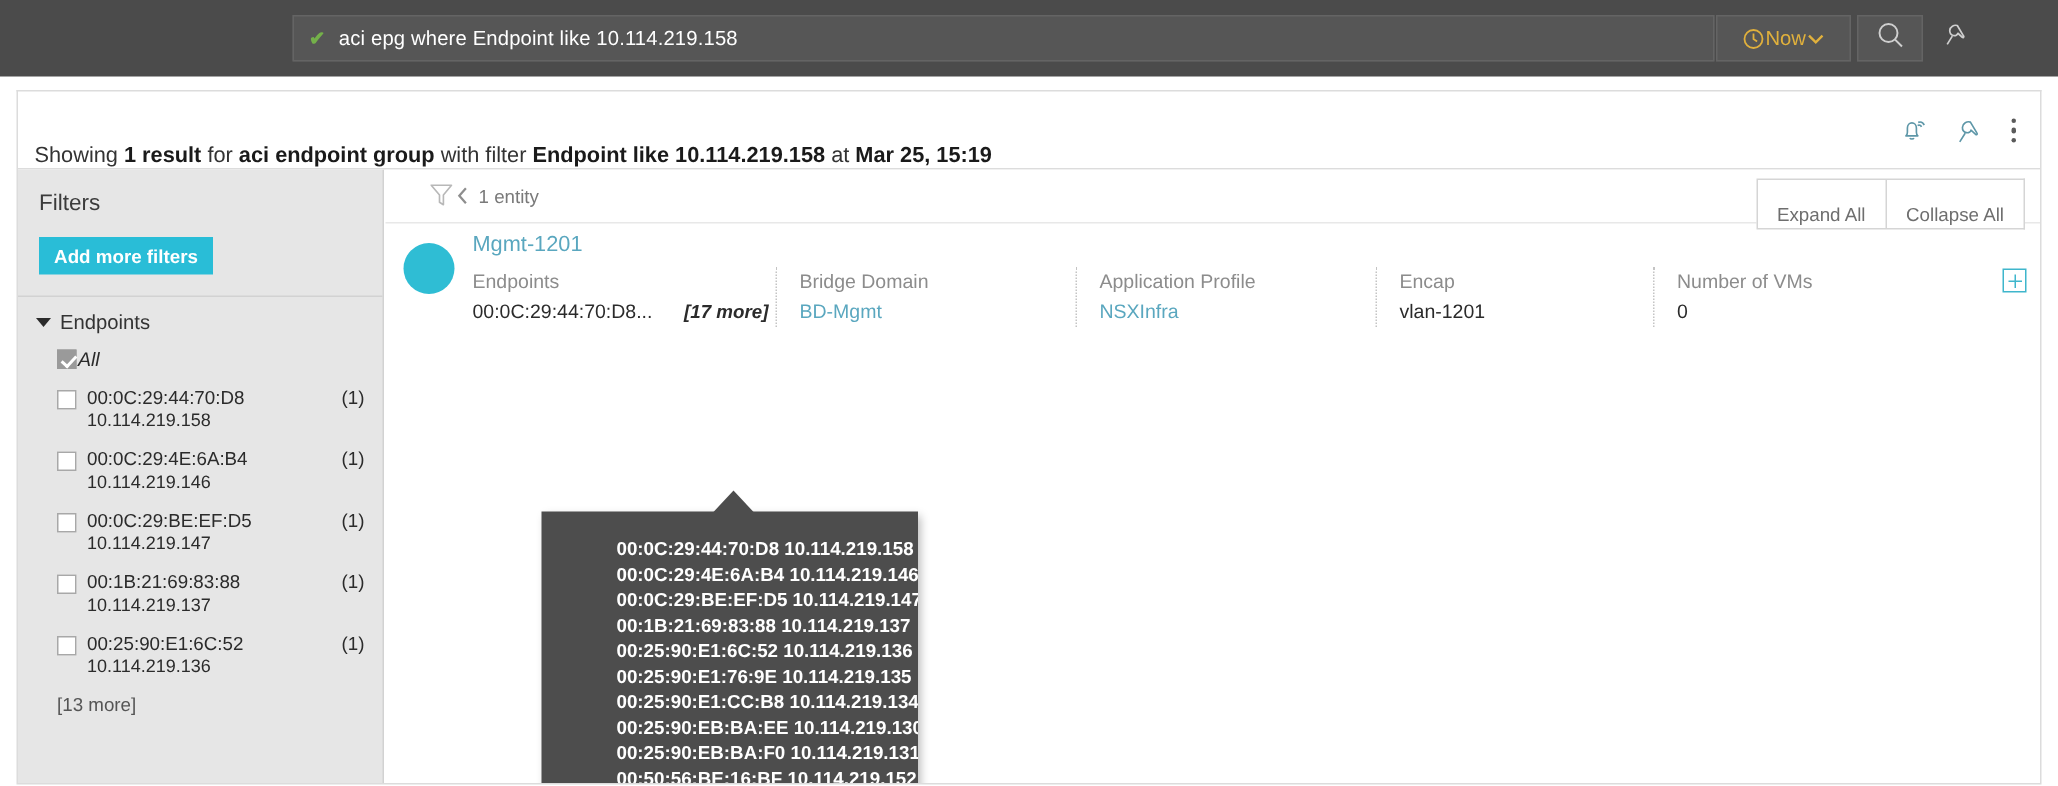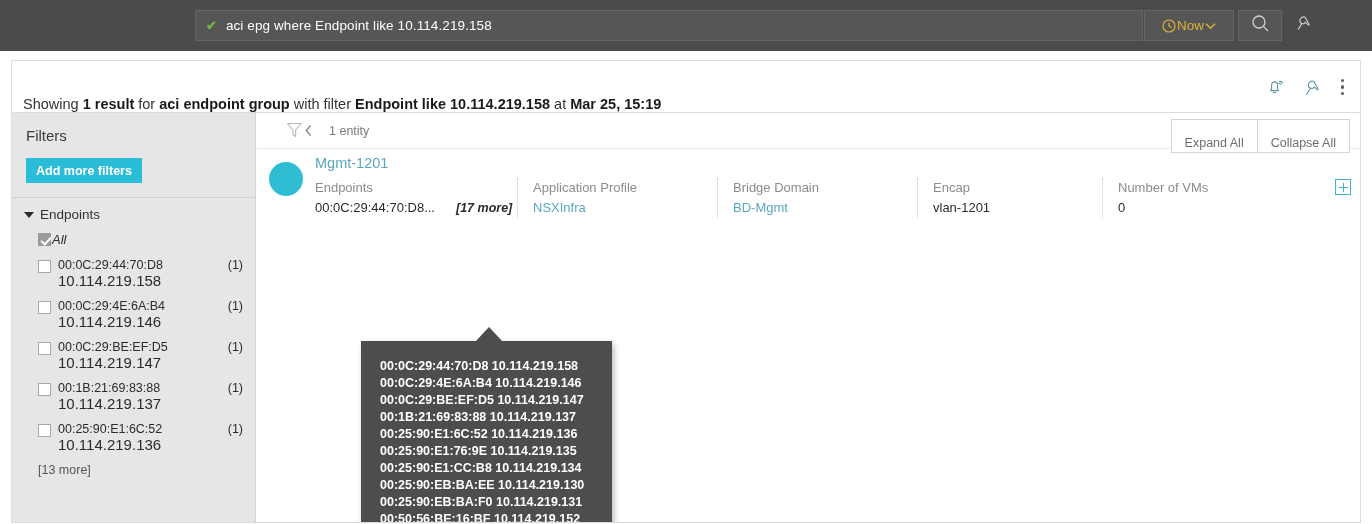--- a/index.html
+++ b/index.html
@@ -156,21 +156,21 @@
     font-size: 13px; color: #2b2b2b; font-style: italic;
   }
 
   .opt-row {
     display: flex; align-items: flex-start;
     margin: 11px 0 0 26px; width: 205px; cursor: pointer;
   }
   .opt-row .cb { margin-top: 2px; }
   .opt-body { margin-left: 7px; flex: 1 1 auto; }
   .opt-mac { font-size: 12.5px; color: #2b2b2b; line-height: 15px; }
-  .opt-ip  { font-size: 15px; color: #2b2b2b; line-height: 15px; }
+  .opt-ip  { font-size: 12px; color: #2b2b2b; line-height: 15px; }
   .opt-count {
     font-size: 12.5px; color: #2b2b2b;
     margin-left: 6px; margin-top: 0px; flex: 0 0 auto;
   }
   .more-link {
     margin: 11px 0 0 26px;
     font-size: 12.5px; color: #555555; cursor: pointer;
   }
 
   
@@ -181,21 +181,21 @@
   }
   .main-toolbar {
     position: relative; height: 36px;
     border-bottom: 1px solid #e8e8e8;
   }
   .funnel-wrap {
     position: absolute; left: 29px; top: 8px;
     display: flex; align-items: center; gap: 1px; cursor: pointer;
   }
   .entity-count {
-    position: absolute; left: 72px; top: 11px;
+    position: absolute; left: 62px; top: 11px;
     font-size: 12.5px; color: #7a7a7a;
   }
   .btn-group {
     position: absolute; right: 12px; top: 6px;
     display: flex;
   }
   .btn-group button {
     height: 25px; padding: 16px 13px;
     background: #ffffff; border: 1px solid #d5d5d5;
     font-size: 12.5px; color: #6e6e6e;
@@ -267,20 +267,21 @@
     border-left: 14px solid transparent;
     border-right: 14px solid transparent;
     border-bottom: 15px solid #4d4d4d;
     z-index: 41;
   }
   .tt-list { padding: 17px 0 0 19px; }
   .tt-line {
     color: #ffffff; font-size: 12.5px;
     font-weight: bold; line-height: 17px;
     white-space: nowrap;
+    margin-left: 31px;
   }
 </style>
 </head>
 <body>
 
 <div class="topbar">
 
   <div class="search-box">
     <span class="query-check">✔</span>
     <span class="query-text">aci epg where Endpoint like 10.114.219.158</span>
@@ -436,30 +437,30 @@
       <span class="entity-dot"></span>
       <span class="entity-name">Mgmt-1201</span>
       <div class="cols" id="entity-columns">
           <div class="col col-c0">
             <div class="col-label">Endpoints</div>
             <div class="val-row">
               <span class="col-value">00:0C:29:44:70:D8...</span>
               <span class="val-more">[17 more]</span>
             </div>
           </div>
+          <div class="col col-c2">
+            <div class="col-label">Bridge Domain</div>
+            <div class="val-row">
+              <span class="col-value link">BD-Mgmt</span>
+            </div>
+          </div>
           <div class="col col-c1">
             <div class="col-label">Application Profile</div>
             <div class="val-row">
               <span class="col-value link">NSXInfra</span>
-            </div>
-          </div>
-          <div class="col col-c2">
-            <div class="col-label">Bridge Domain</div>
-            <div class="val-row">
-              <span class="col-value link">BD-Mgmt</span>
             </div>
           </div>
           <div class="col col-c3">
             <div class="col-label">Encap</div>
             <div class="val-row">
               <span class="col-value">vlan-1201</span>
             </div>
           </div>
           <div class="col col-c4">
             <div class="col-label">Number of VMs</div>

